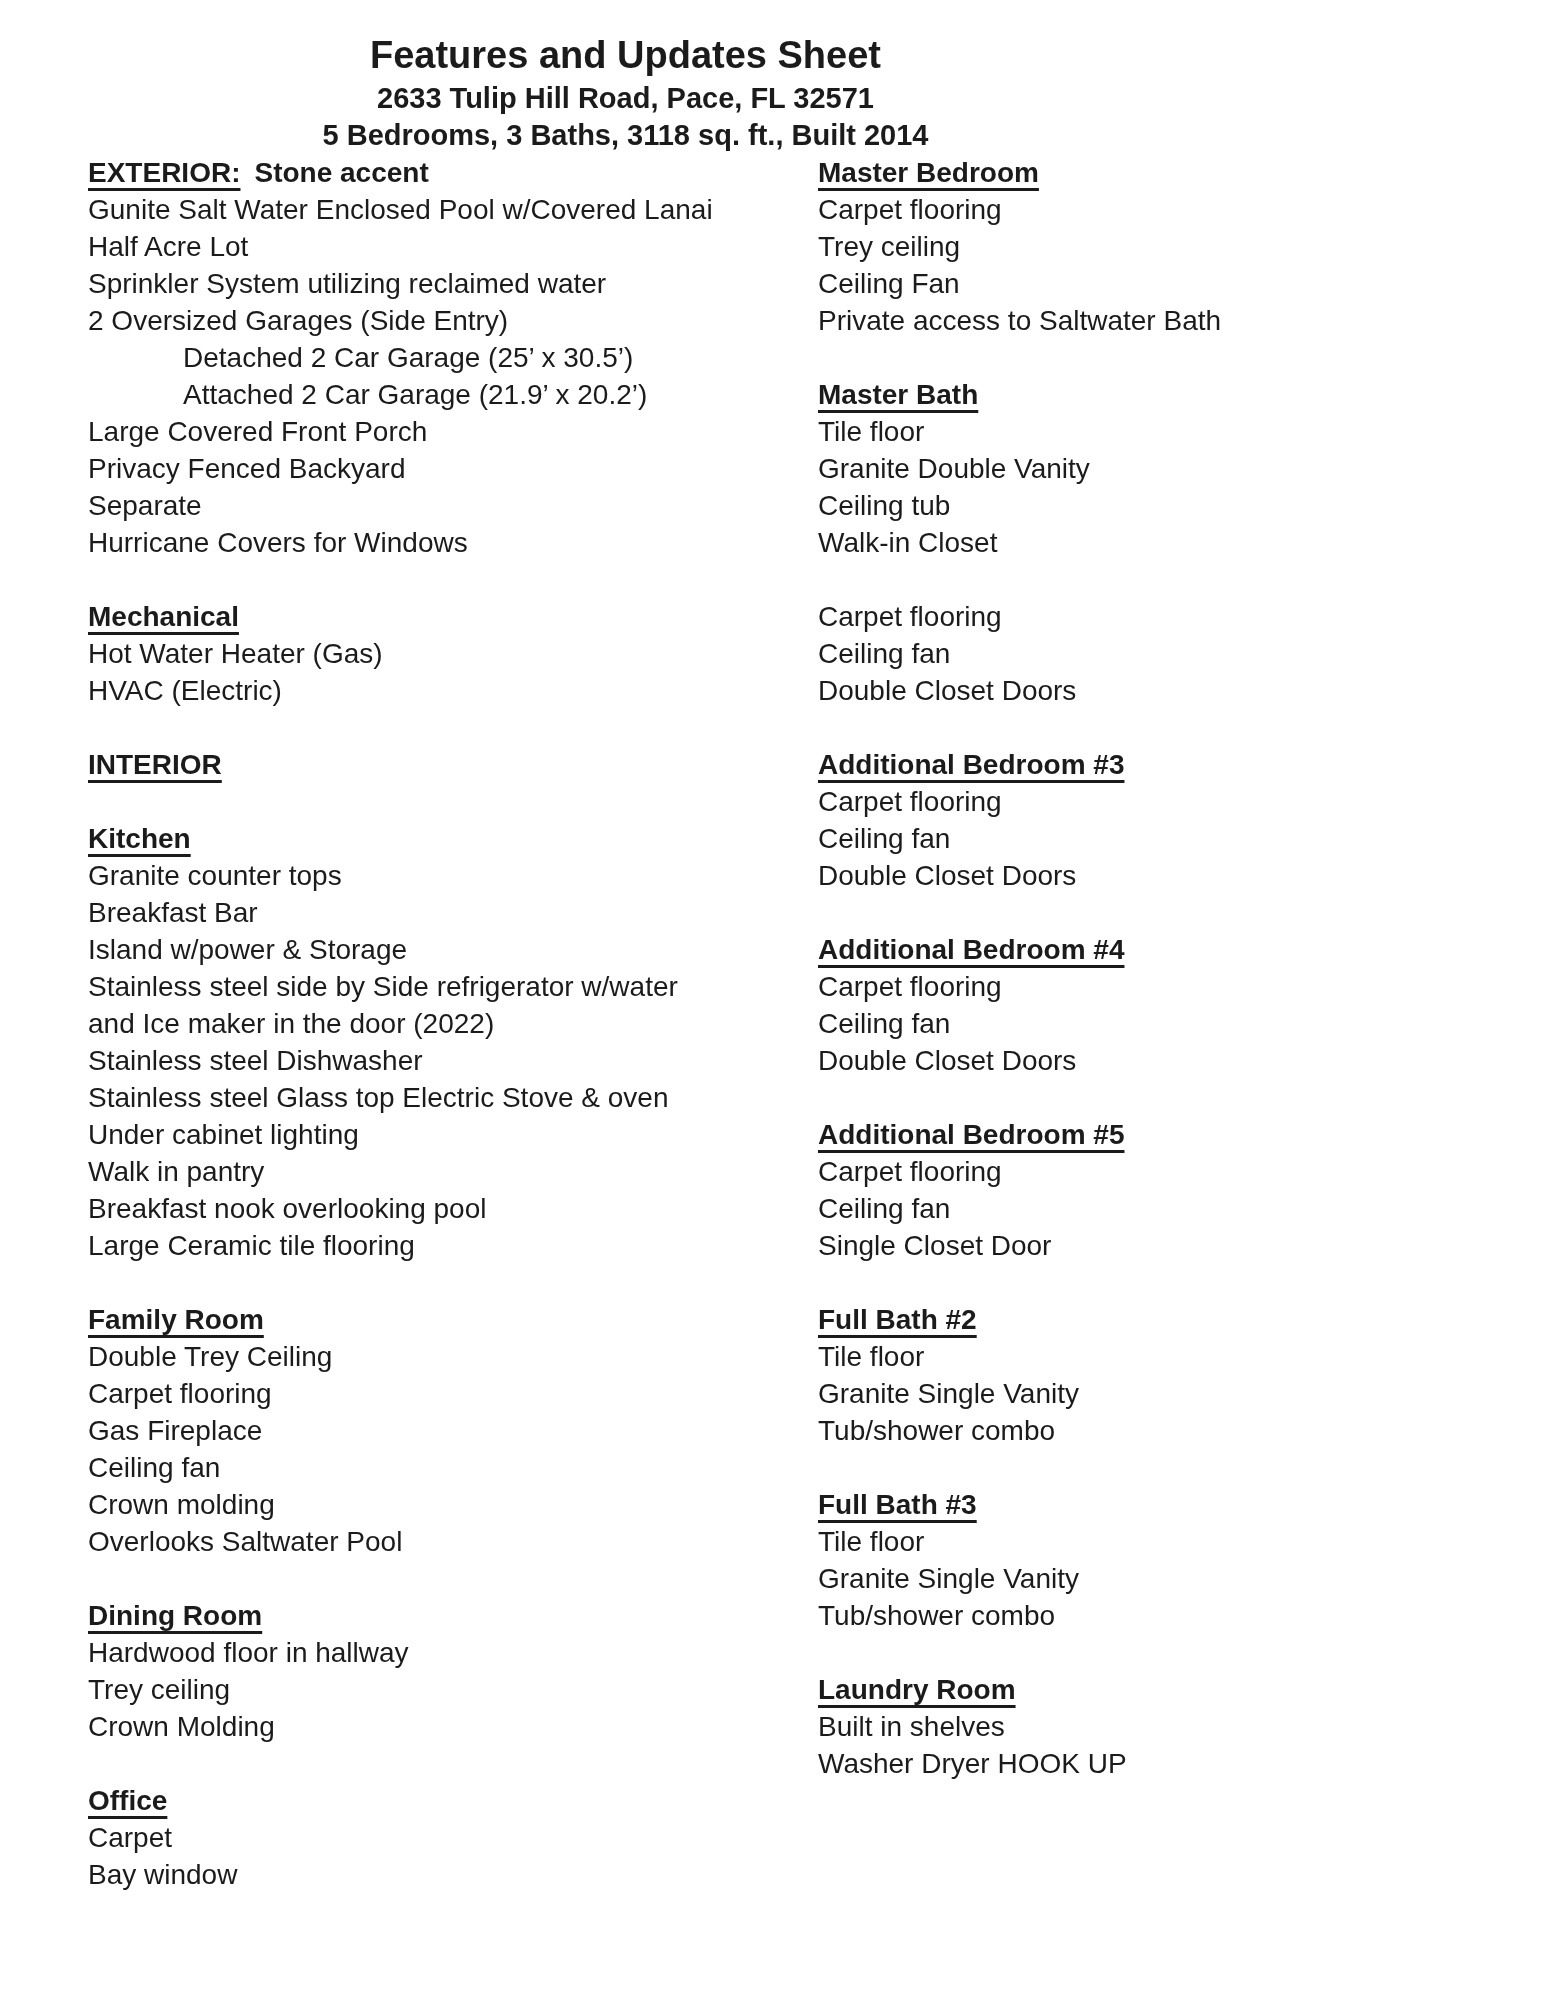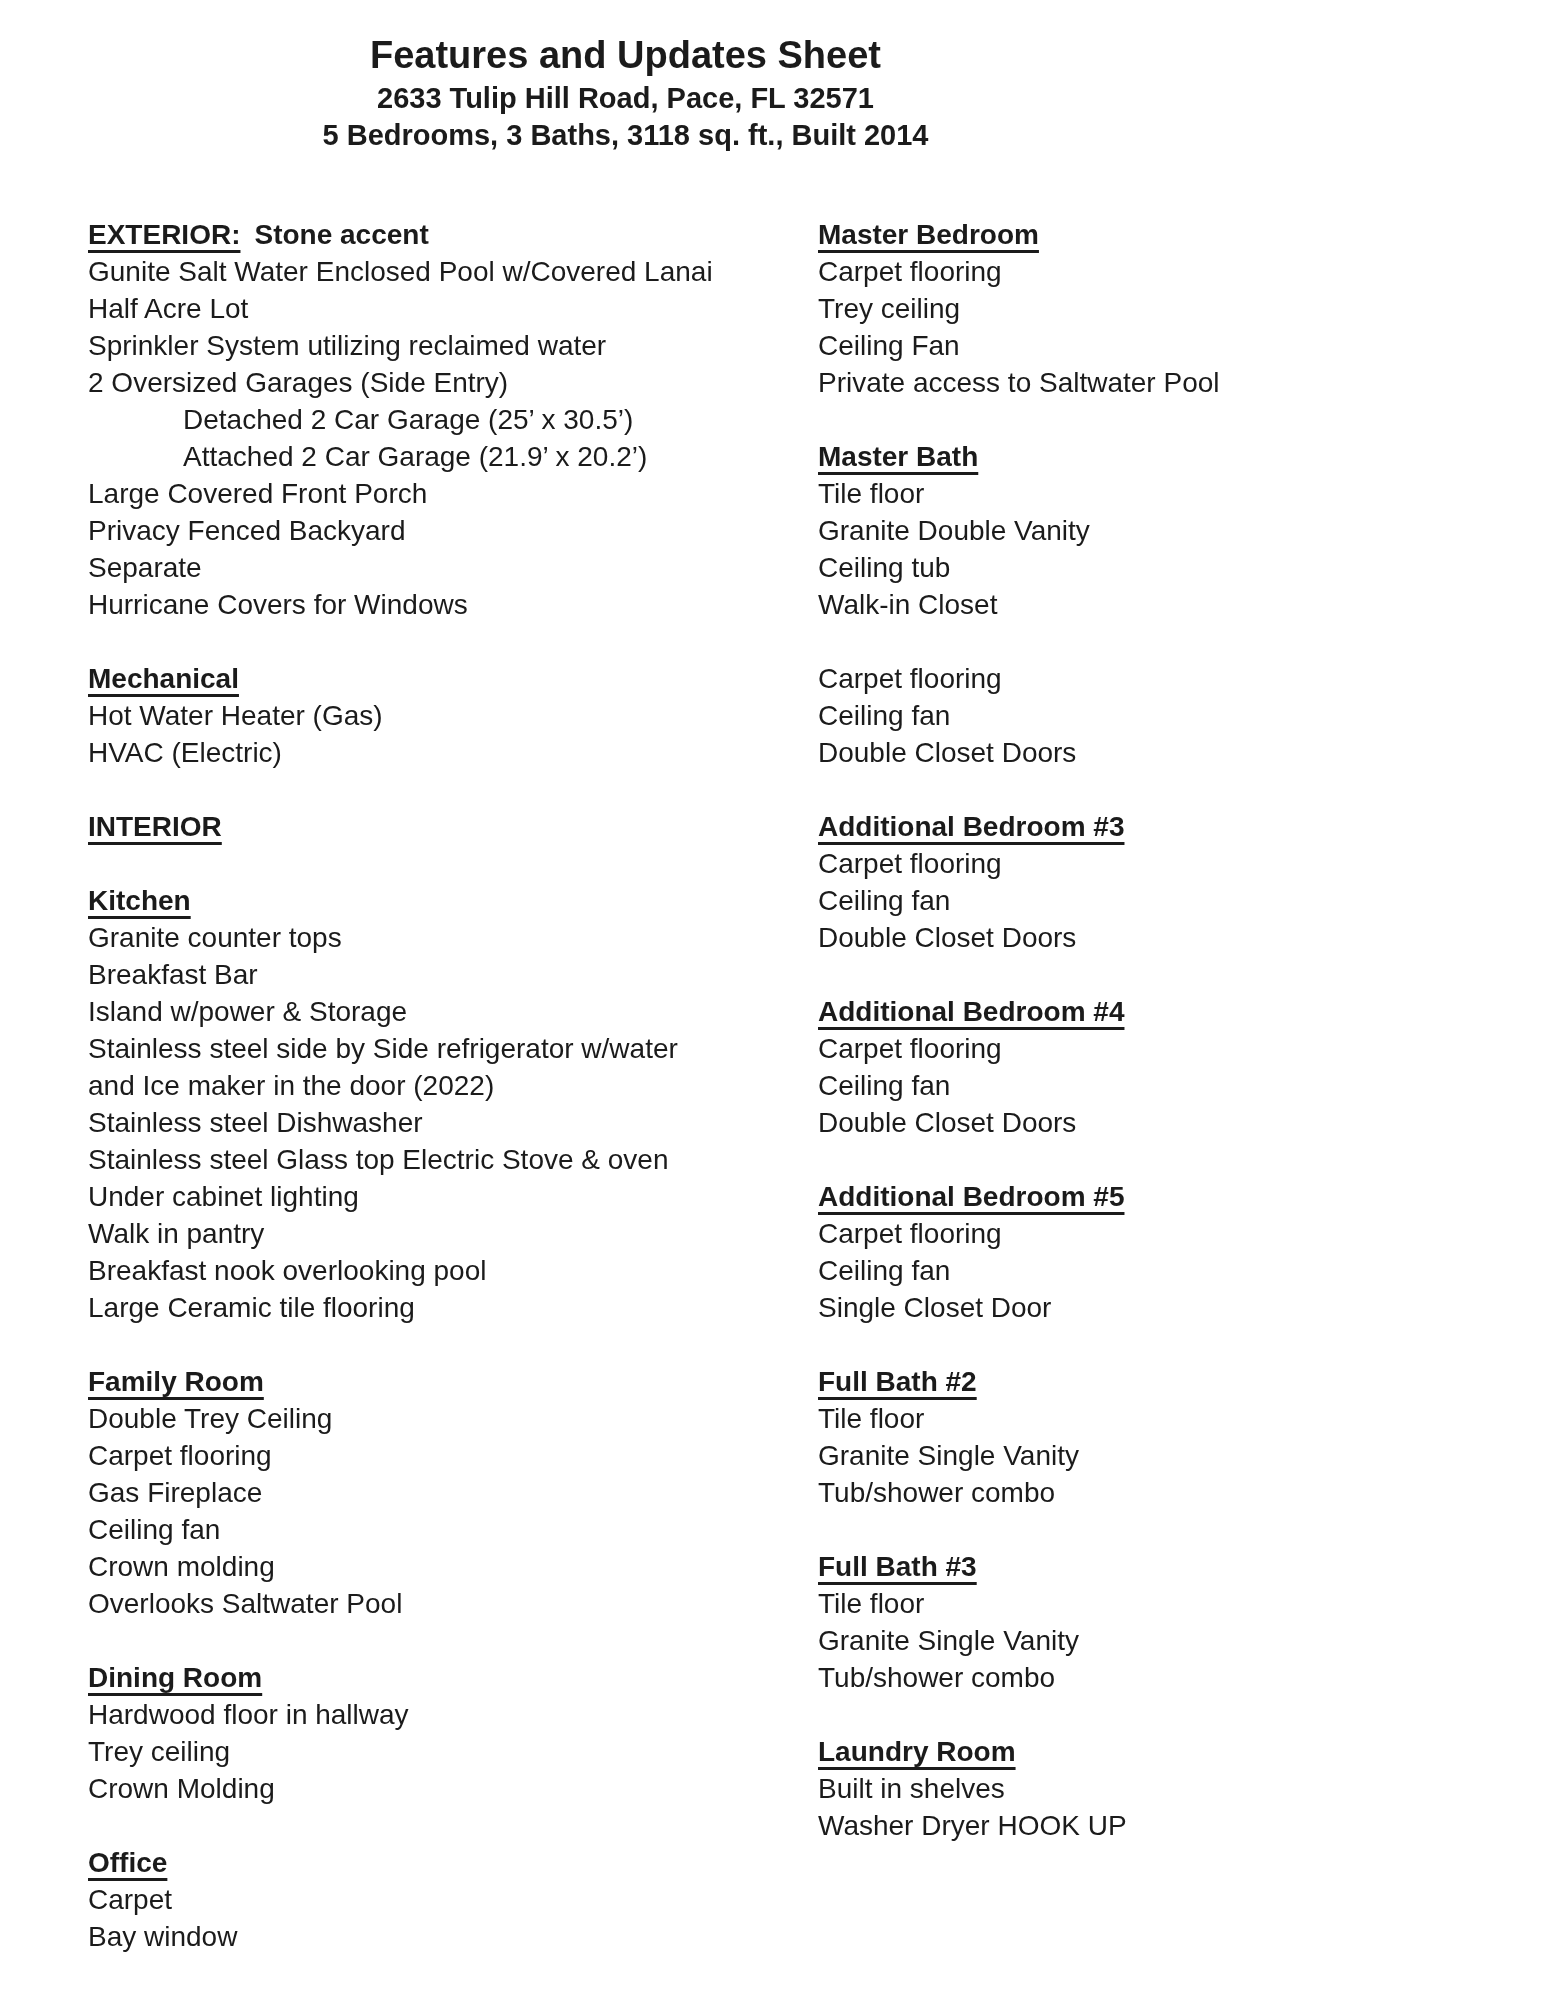--- a/index.html
+++ b/index.html
@@ -32,21 +32,20 @@
     letter-spacing: 0;
   }
   .sheet-sub {
     font-size: 29px;
     line-height: 37px;
     font-weight: bold;
   }
   .columns {
     display: flex;
     flex-direction: row;
-    margin-top: 62px;
     padding-left: 88px;
     box-sizing: border-box;
   }
   .col-left {
     flex: 0 0 730px;
     width: 730px;
   }
   .col-right {
     flex: 1 1 auto;
   }
@@ -139,21 +138,21 @@
           <div class="line item">Carpet</div>
           <div class="line item">Bay window</div>
         </div>
       </section>
     <section class="col-right">
         <div class="section">
           <div class="line section-heading"><span class="heading-main">Master Bedroom</span></div>
           <div class="line item">Carpet flooring</div>
           <div class="line item">Trey ceiling</div>
           <div class="line item">Ceiling Fan</div>
-          <div class="line item">Private access to Saltwater Pool</div>
+          <div class="line item">Private access to Saltwater Bath</div>
         </div>
         <div class="section">
           <div class="line section-heading"><span class="heading-main">Master Bath</span></div>
           <div class="line item">Tile floor</div>
           <div class="line item">Granite Double Vanity</div>
           <div class="line item">Ceiling tub</div>
           <div class="line item">Walk-in Closet</div>
         </div>
         <div class="section">
           <div class="line item">Carpet flooring</div>

